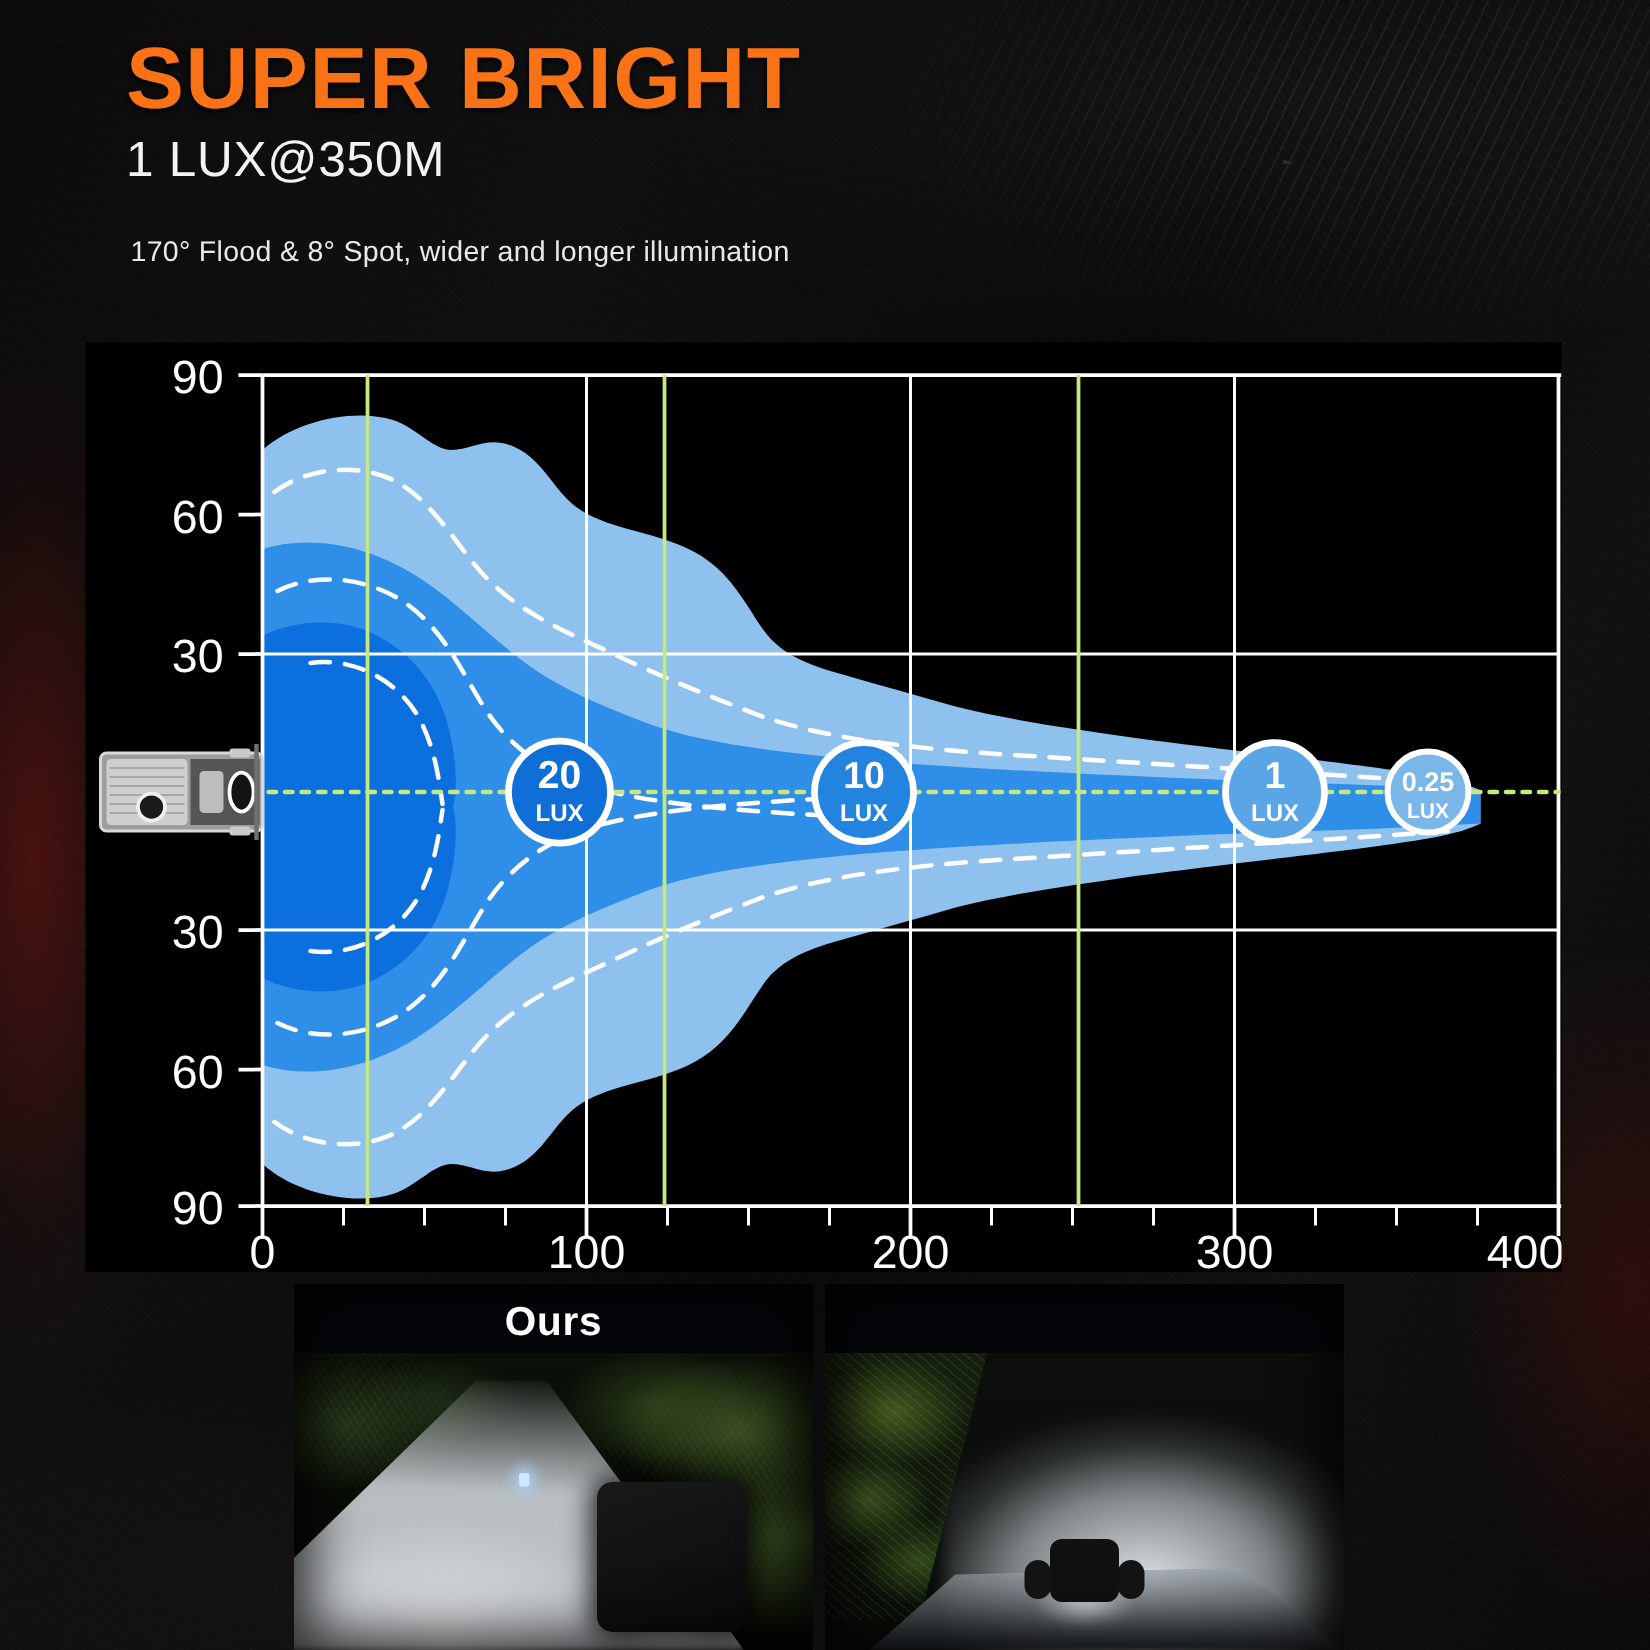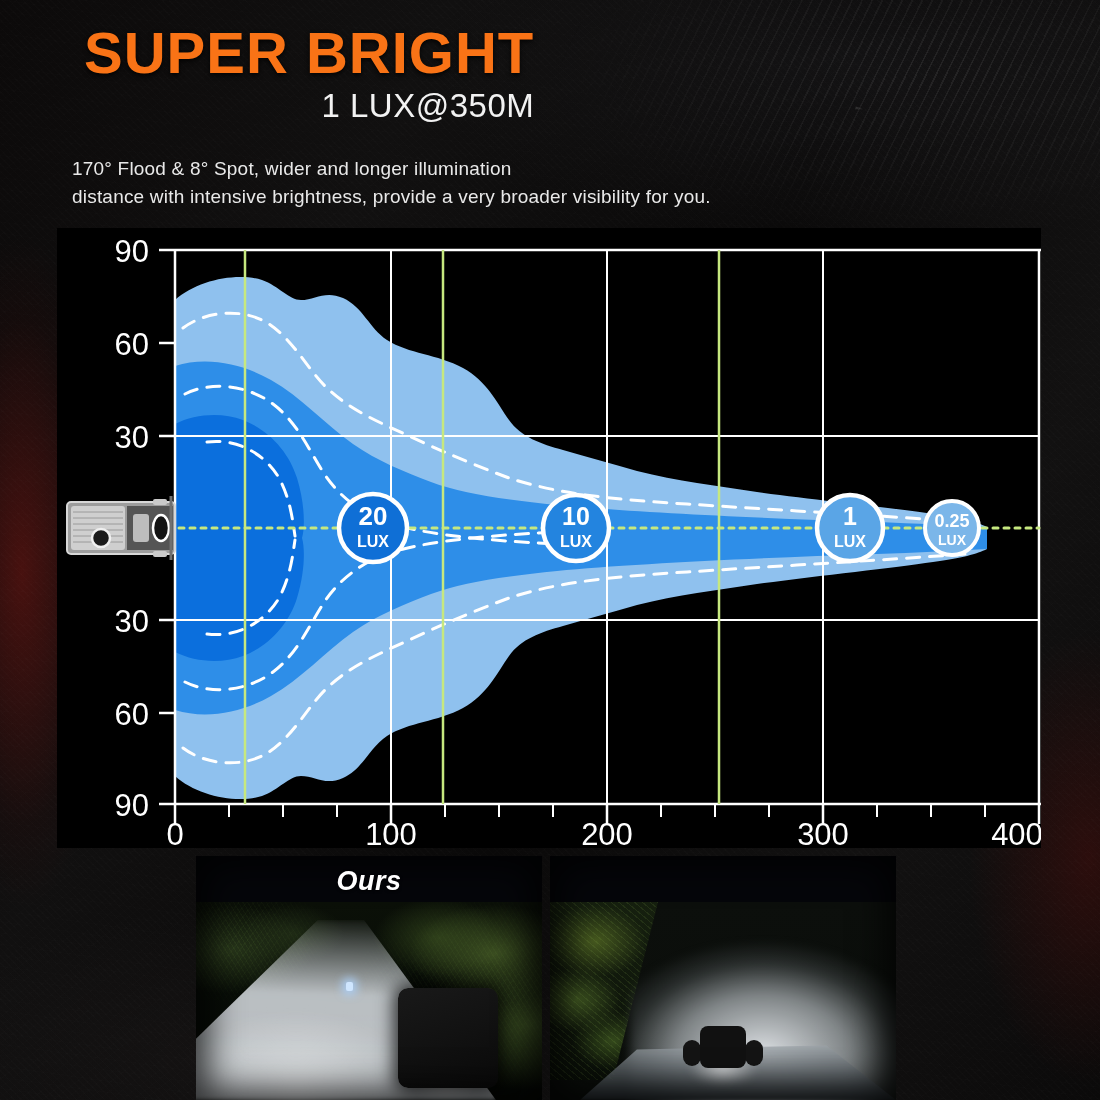--- a/index.html
+++ b/index.html
@@ -45,39 +45,38 @@
   #title-super-bright{
     margin:0;
     font-size:58px;font-weight:bold;letter-spacing:1px;line-height:1.0;
     color:#f97316;
     text-shadow:0 2px 5px rgba(0,0,0,.85);
   }
   #subtitle-lux{
     margin:6px 0 0 0;
     font-size:33px;font-weight:400;letter-spacing:.5px;line-height:1.1;
     color:#f2f2f2;
-    text-align:right;
   }
   #desc-block{
-    position:absolute;left:72px;top:155px;z-index:5;
+    position:absolute;left:87px;top:155px;z-index:5;
     font-size:19px;line-height:1.45;color:#e9e9e9;letter-spacing:.2px;
   }
   #desc-block div{white-space:nowrap;}
 
   
   #chart-panel{
     position:absolute;left:57px;top:228px;width:984px;height:620px;
     background:#000;z-index:4;
   }
   #chart-svg{display:block;width:984px;height:620px;}
 
   
   #comparison{
     position:absolute;left:196px;top:856px;width:710px;height:244px;z-index:6;
-    display:flex;gap:8px;font-style:italic;
+    display:flex;gap:8px;
   }
   .photo-card{position:relative;width:346px;height:244px;overflow:hidden;background:#000;}
   .photo-label{
     position:absolute;top:10px;left:0;right:0;text-align:center;z-index:4;
     color:#fff;font-size:27px;font-weight:bold;letter-spacing:.5px;
     text-shadow:0 1px 3px rgba(0,0,0,.9);
   }
   .photo-canvas{position:absolute;inset:0;}
   .ph-sky{position:absolute;left:0;right:0;top:0;height:46px;background:#05060a;}
 
@@ -182,21 +181,20 @@
 <div id="bg-streak"></div>
 <div id="bg-ridge"></div>
 
 <div id="headline">
   <h1 id="title-super-bright">SUPER BRIGHT</h1>
   <div id="subtitle-lux">1 LUX@350M</div>
 </div>
 
 <div id="desc-block">
   <div>170°  Flood &amp; 8°  Spot, wider and longer illumination</div>
-  <div>distance with intensive brightness, provide a very broader visibility for you.</div>
 </div>
 
 <div id="chart-panel">
   <svg id="chart-svg" viewBox="0 0 984 620" xmlns="http://www.w3.org/2000/svg">
 
     <defs>
       <clipPath id="plotClip">
           <rect x="118" y="22" width="866" height="554"></rect>
         </clipPath>
     </defs>

